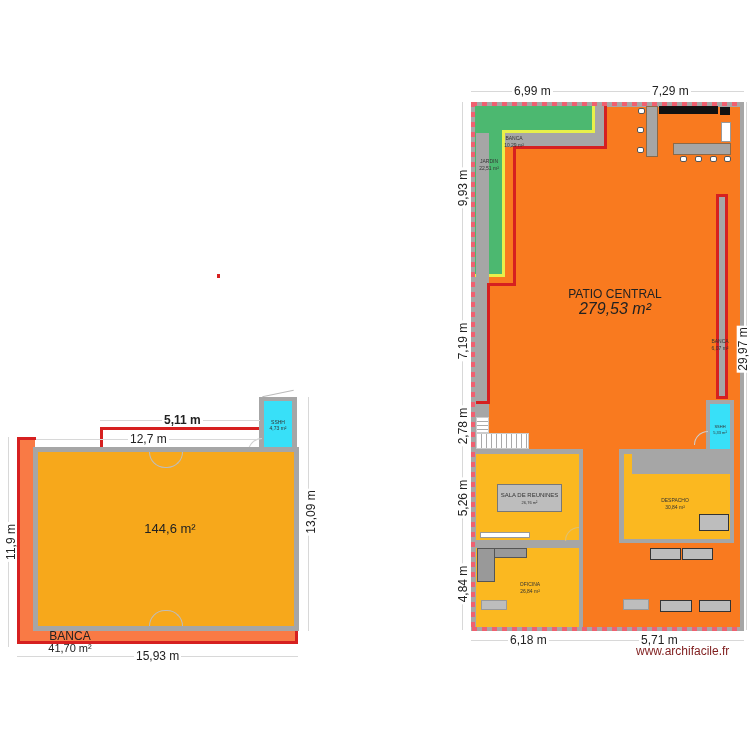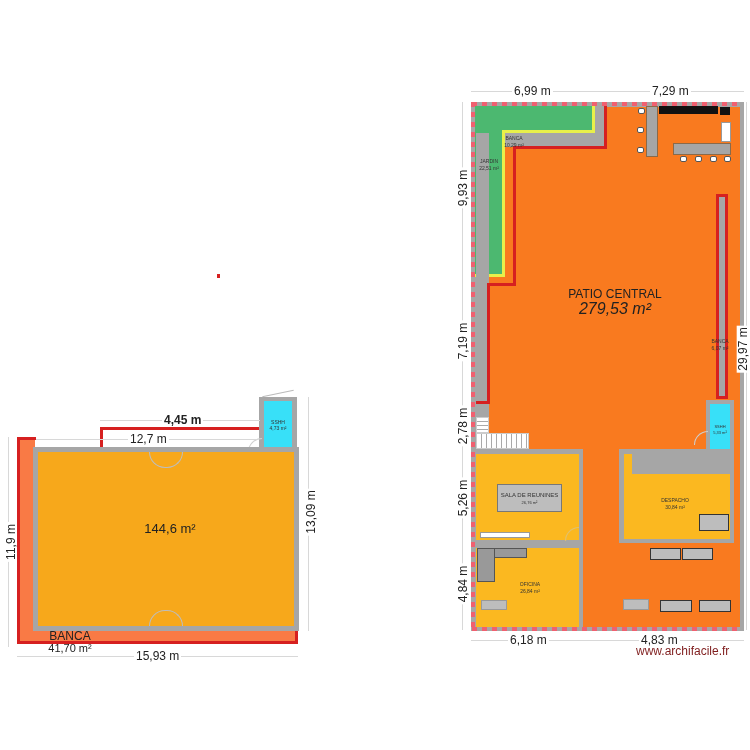--- a/index.html
+++ b/index.html
@@ -57,21 +57,21 @@
   <div class="label-big" style="left:100px;top:522px;width:140px;">
     <div style="font-size:13px;">144,6 m²</div>
   </div>
 
   <div class="label-big" style="left:30px;top:630px;width:80px;">
     <div style="font-size:12px;">BANCA</div>
     <div style="font-size:11px;">41,70 m²</div>
   </div>
 
   <div class="dimline" style="left:100px;top:420px;width:160px;height:1px;"></div>
-  <div class="dim" style="left:162px;top:414px;font-weight:bold;">4,45 m</div>
+  <div class="dim" style="left:162px;top:414px;font-weight:bold;">5,11 m</div>
   <div class="dimline" style="left:36px;top:439px;width:222px;height:1px;"></div>
   <div class="dim" style="left:128px;top:433px;">12,7 m</div>
   <div class="dimline" style="left:8px;top:437px;width:1px;height:210px;"></div>
   <div class="vdim" style="left:-9px;top:536px;">11,9 m</div>
   <div class="dimline" style="left:308px;top:397px;width:1px;height:234px;"></div>
   <div class="vdim" style="left:287px;top:506px;">13,09 m</div>
   <div class="dimline" style="left:17px;top:656px;width:281px;height:1px;"></div>
   <div class="dim" style="left:134px;top:650px;">15,93 m</div>
 </div>
 
@@ -193,16 +193,16 @@
   <div class="vdim" style="left:443px;top:335px;">7,19 m</div>
   <div class="vdim" style="left:443px;top:420px;">2,78 m</div>
   <div class="vdim" style="left:443px;top:492px;">5,26 m</div>
   <div class="vdim" style="left:443px;top:578px;">4,84 m</div>
 
   <div class="dimline" style="left:746px;top:102px;width:1px;height:528px;"></div>
   <div class="vdim" style="left:719px;top:343px;">29,97 m</div>
 
   <div class="dimline" style="left:471px;top:640px;width:273px;height:1px;"></div>
   <div class="dim" style="left:508px;top:634px;">6,18 m</div>
-  <div class="dim" style="left:639px;top:634px;">4,83 m</div>
+  <div class="dim" style="left:639px;top:634px;">5,71 m</div>
 
   <div class="abs" style="left:636px;top:644px;font-size:12px;color:#7f1d1d;">www.archifacile.fr</div>
 </div>
 
 </body></html>

